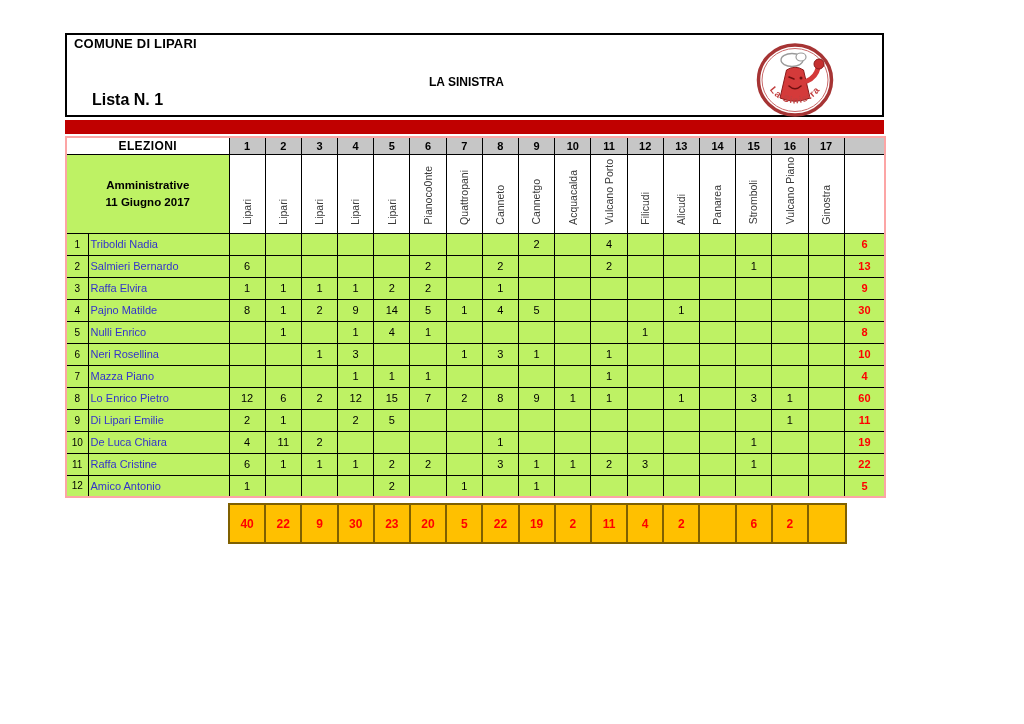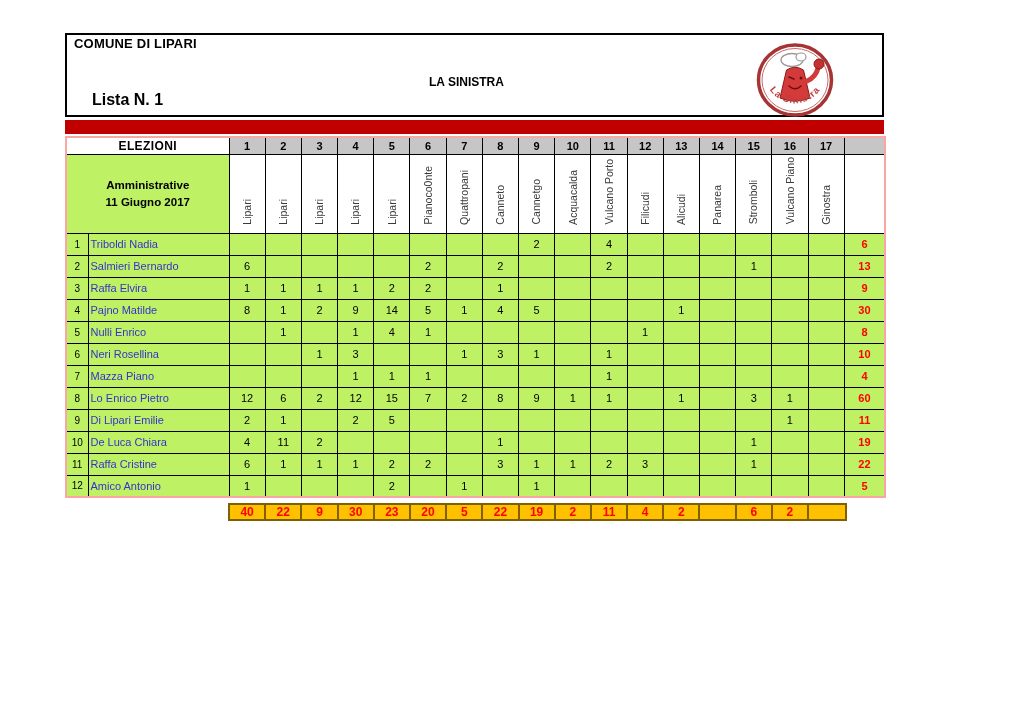--- a/index.html
+++ b/index.html
@@ -35,21 +35,21 @@
   }
   tr.data-row { height:22px; }
   td.rownum { font-size:10px; text-align:center; color:#000; }
   td.name   { font-size:11px; text-align:left; padding-left:2px; color:var(--name-blue,#3333CC); }
   td.val    { font-size:11px; text-align:center; }
   td.total  { font-size:11px; text-align:center; font-weight:bold; color:var(--value-red,#FF0000); }
 
   
   .totals { position:absolute; left:228px; top:503px; display:flex; border:2px solid var(--totals-border,#7F6000); }
   .tcell {
-    width:36.19px; height:14px; background:var(--totals-orange,#FFC000);
+    width:36.19px; height:37px; background:var(--totals-orange,#FFC000);
     border-right:2px solid var(--totals-border,#7F6000);
     display:flex; align-items:center; justify-content:center;
     font-size:12px; font-weight:bold; color:var(--value-red,#FF0000);
   }
   .tcell:last-child { border-right:none; }
 </style>
 </head>
 <body>
 
 <div class="page">

